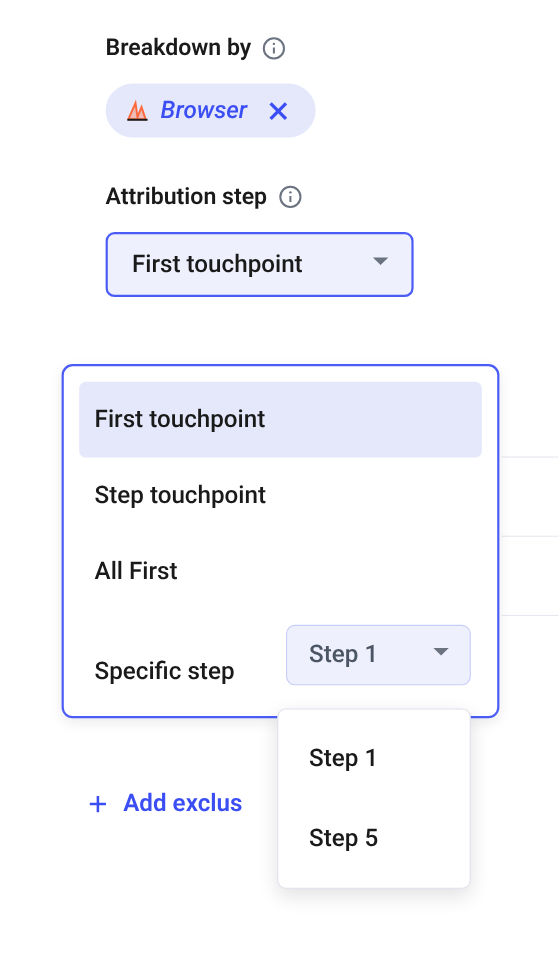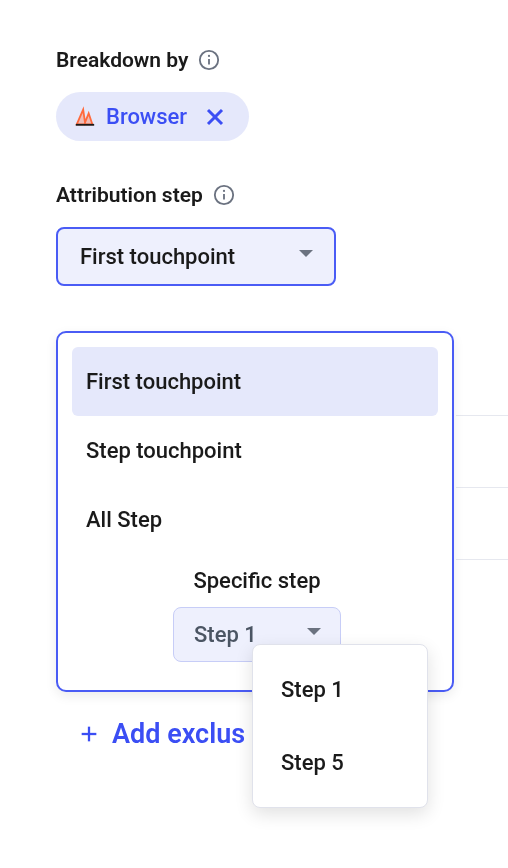--- a/index.html
+++ b/index.html
@@ -9,21 +9,22 @@
     }
     body {
       font-family: -apple-system, BlinkMacSystemFont, "Segoe UI", Roboto, Helvetica, Arial, sans-serif;
       background: #ffffff;
       width: 508px;
       height: 868px;
       position: relative;
       color: #1a1a1a;
     }
     .container {
-      padding: 48px 0 0 56px;
+      padding: 32px 0 0 56px;
+      margin-left: 40px;
     }
     .section-label {
       display: flex;
       align-items: center;
       gap: 10px;
       font-size: 21px;
       font-weight: 600;
       color: #1a1a1a;
       margin-bottom: 20px;
     }
@@ -43,20 +44,21 @@
       display: inline-flex;
       align-items: center;
       gap: 10px;
       background: #e5e8fb;
       border-radius: 999px;
       padding: 12px 22px 12px 18px;
       font-size: 22px;
       font-weight: 500;
       color: #3b4ef4;
       margin-bottom: 42px;
+      font-style: italic;
     }
     .chip-icon {
       display: inline-flex;
       width: 22px;
       height: 22px;
     }
     .chip-remove {
       display: inline-flex;
       align-items: center;
       justify-content: center;
@@ -115,25 +117,24 @@
       font-weight: 500;
       color: #1a1a1a;
       border-radius: 6px;
       cursor: pointer;
     }
     .dropdown-option.selected {
       background: #e5e8fb;
     }
     .dropdown-option.with-sub {
       display: flex;
-      align-items: center;
+      align-items: flex-end;
       justify-content: space-between;
       gap: 14px;
       padding: 14px 10px 14px 14px;
-      flex-direction: column;
     }
     .sub-select {
       display: inline-flex;
       align-items: center;
       gap: 18px;
       border: 1px solid #c7cdf7;
       background: #eef0fd;
       border-radius: 8px;
       padding: 14px 18px 14px 20px;
       font-size: 22px;
@@ -159,21 +160,21 @@
       font-size: 22px;
       font-weight: 500;
       color: #1a1a1a;
       cursor: pointer;
     }
     .add-link {
       display: inline-flex;
       align-items: center;
       gap: 12px;
       color: #3b4ef4;
-      font-size: 27px;
+      font-size: 22px;
       font-weight: 600;
       cursor: pointer;
       position: absolute;
       left: 78px;
       top: 718px;
     }
     .plus-icon {
       display: inline-flex;
       width: 22px;
       height: 22px;
@@ -251,21 +252,21 @@
 <div class="thin-divider" style="top:559px;"></div>
 
 <div class="dropdown-panel attribution-dropdown">
   <div class="dropdown-option selected">
     <span>First touchpoint</span>
   </div>
   <div class="dropdown-option">
     <span>Step touchpoint</span>
   </div>
   <div class="dropdown-option">
-    <span>All Step</span>
+    <span>All First</span>
   </div>
   <div class="dropdown-option with-sub">
     <span>Specific step</span>
     <div class="sub-select">
       <span>Step 1</span>
       <span class="caret-down">
         <svg viewBox="0 0 16 10" fill="currentColor">
           <path d="M1 1 L8 8 L15 1 Z"></path>
         </svg>
       </span>

